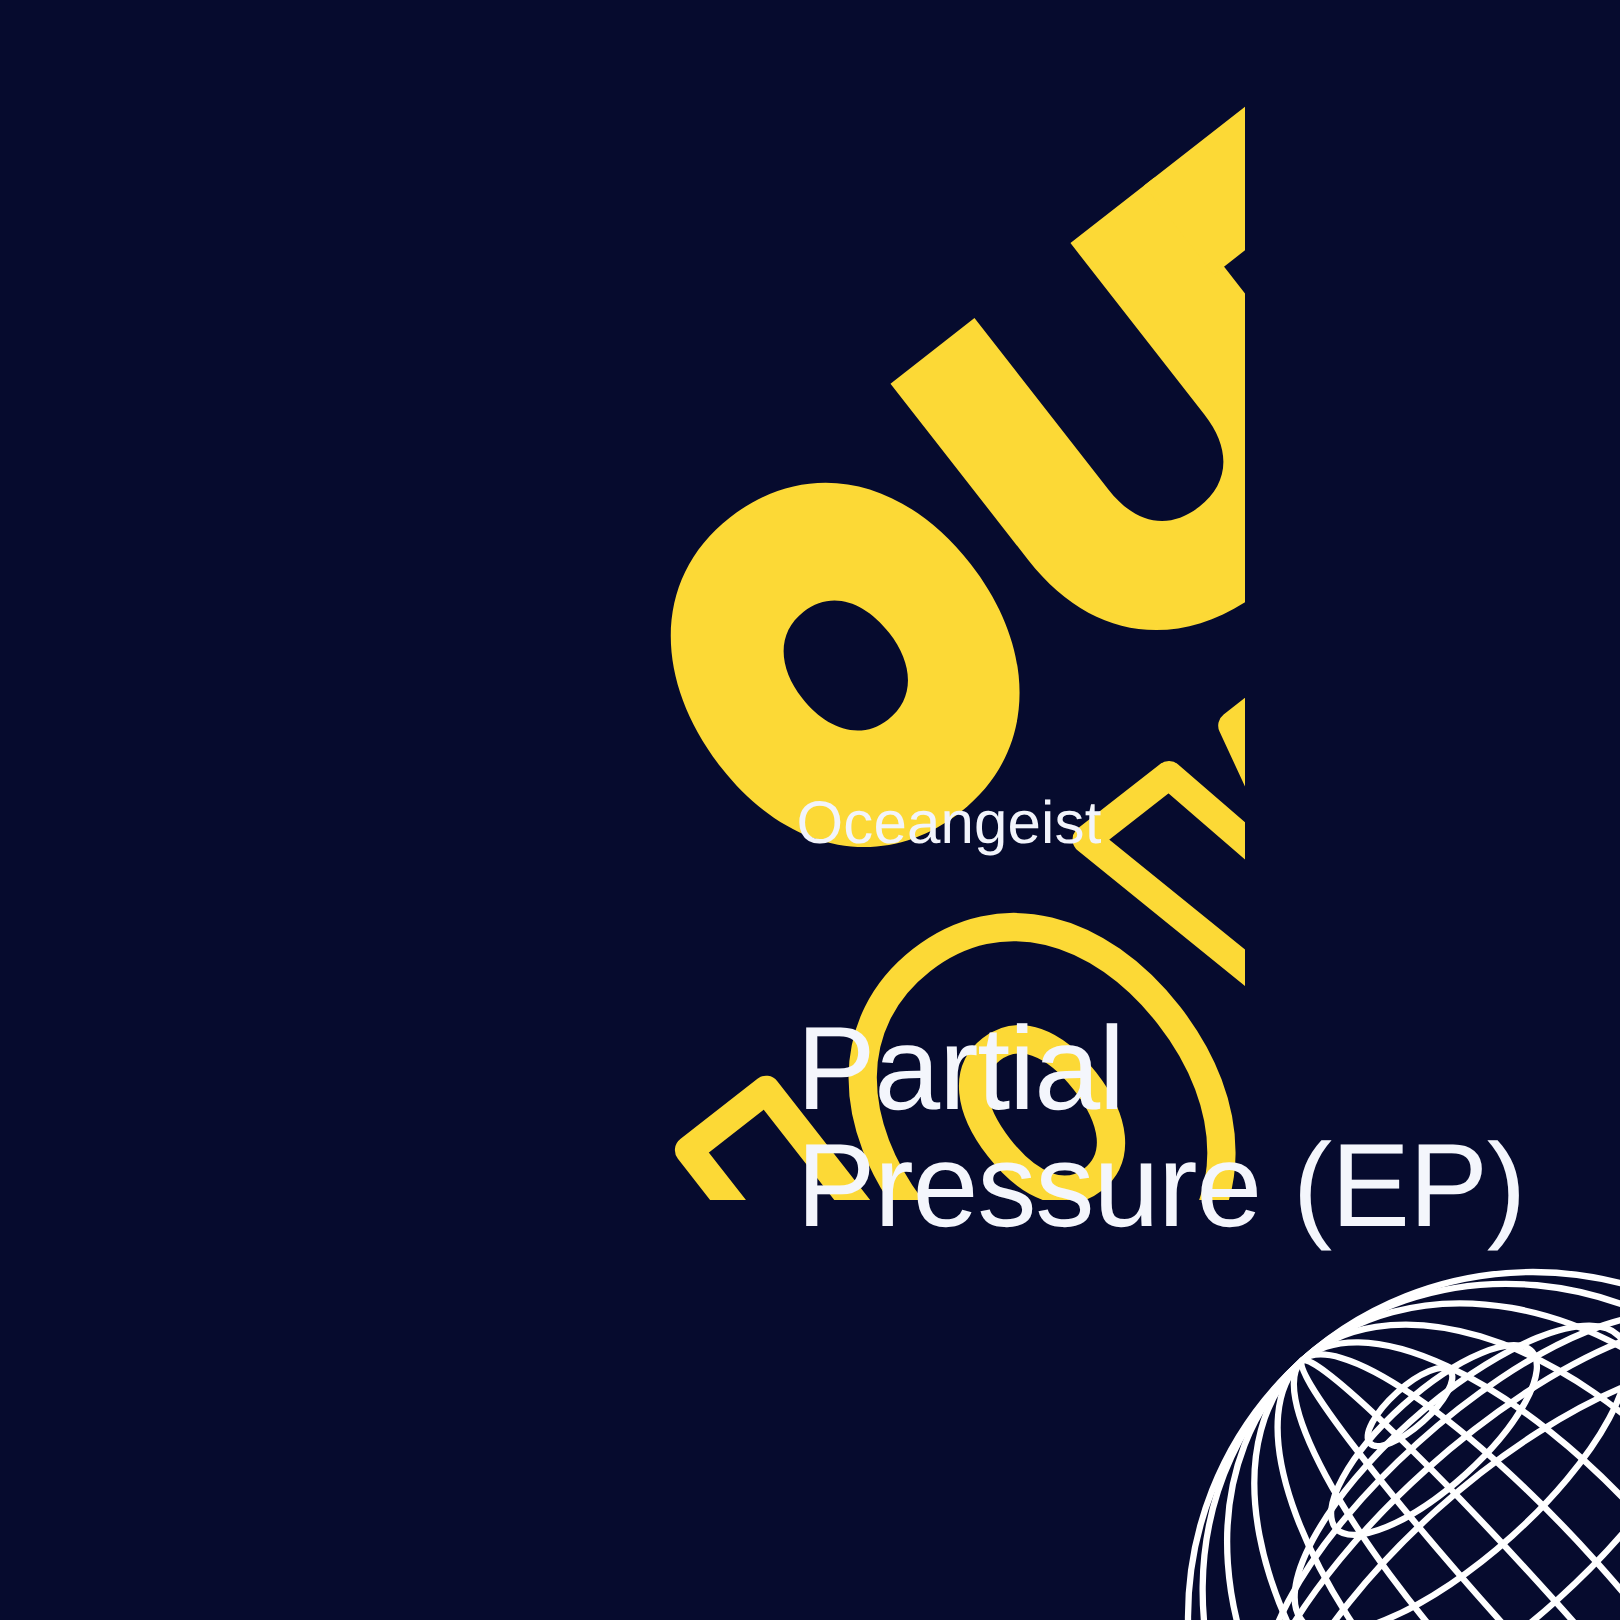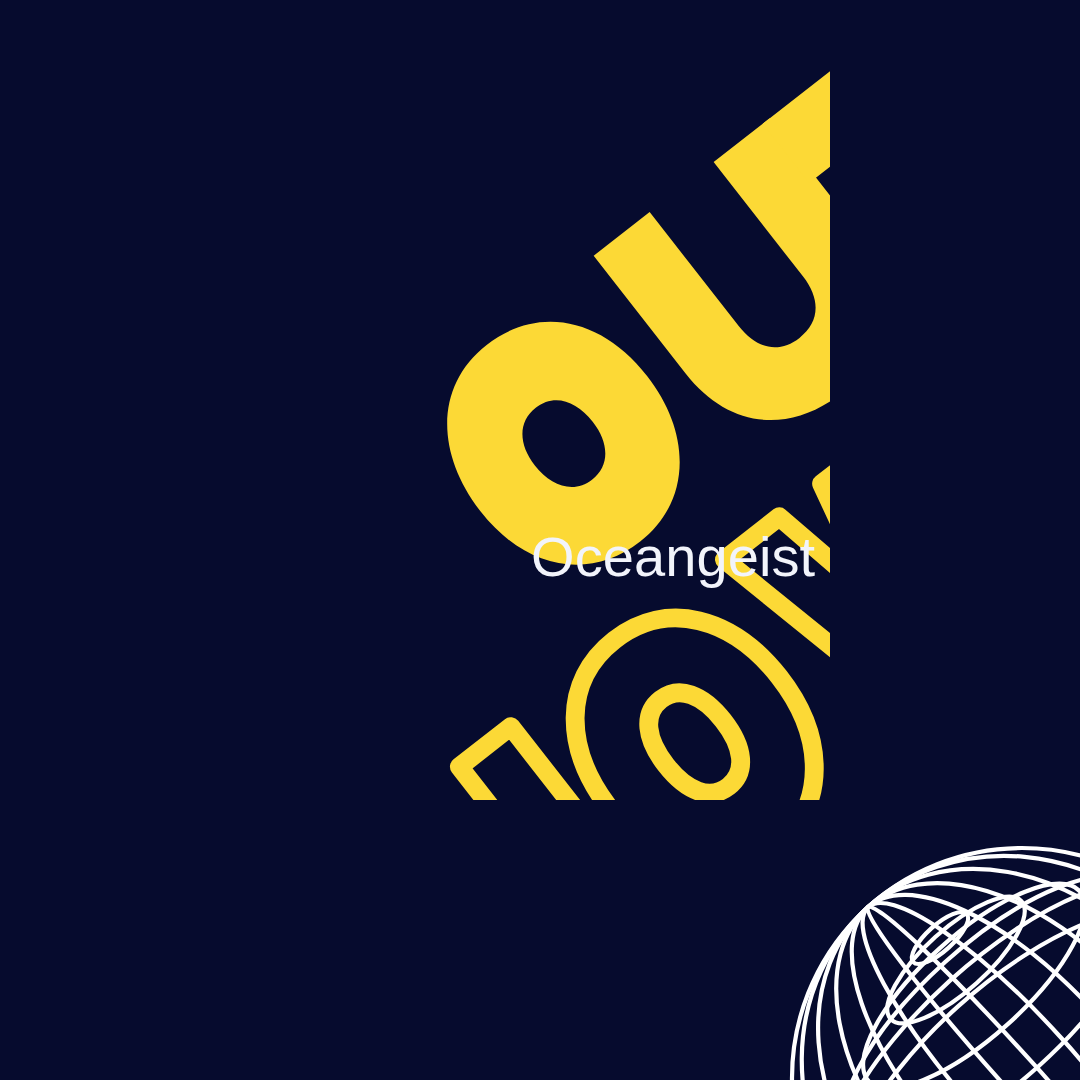--- a/index.html
+++ b/index.html
@@ -39,21 +39,21 @@
 
   
   #release-info {
     position: absolute;
     left: 531px;
     top: 528px;
     width: 520px;
   }
   .artist-name {
     color: #f2f4fb;
-    font-size: 56px;
+    font-size: 40px;
     font-weight: 300;
     letter-spacing: 0.1px;
     line-height: 1.05;
     margin: 0;
     white-space: nowrap;
   }
   .release-title {
     margin: 0;
     color: #f4f6fc;
     font-size: 79px;
@@ -122,20 +122,24 @@
         <use href="#word-now" stroke="#fcd936"></use>
       </g>
     </svg>
     <span style="position:absolute;width:1px;height:1px;overflow:hidden;clip:rect(0 0 0 0);">OUT</span>
     <span style="position:absolute;width:1px;height:1px;overflow:hidden;clip:rect(0 0 0 0);">NOW!</span>
   </div>
 
   <div id="release-info">
     <p class="artist-name">Oceangeist</p>
 
+    <div id="release-title-block">
+      <p class="release-title">Partial</p>
+      <p class="release-title">Pressure (EP)</p>
+    </div>
 
   </div>
 
   <div id="globe-graphic">
     <svg viewBox="0 0 330 270" xmlns="http://www.w3.org/2000/svg">
       <g fill="none" stroke="#ffffff" stroke-width="4.2" stroke-linecap="round">
 
         <circle cx="262" cy="258" r="230"></circle>
 
         <g>

